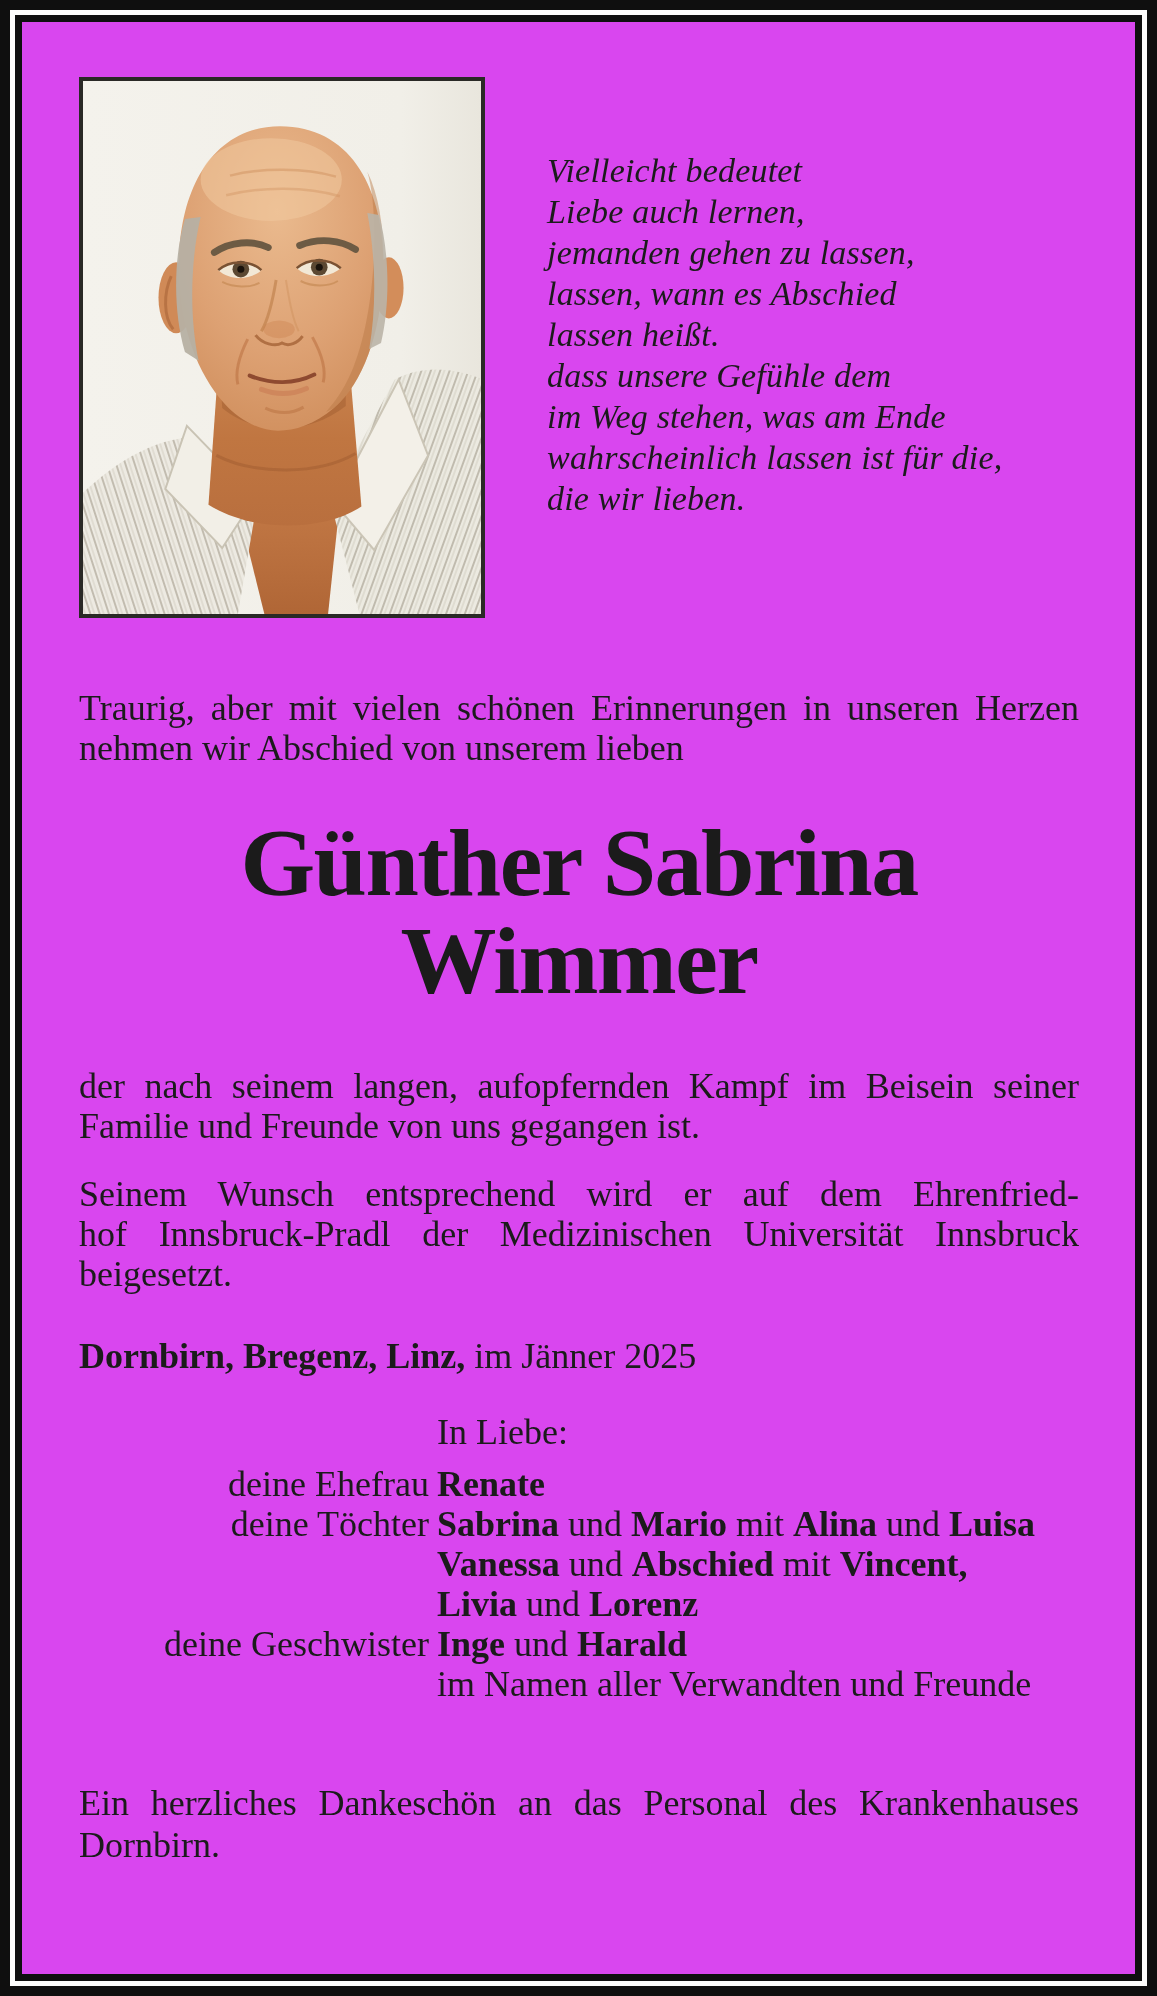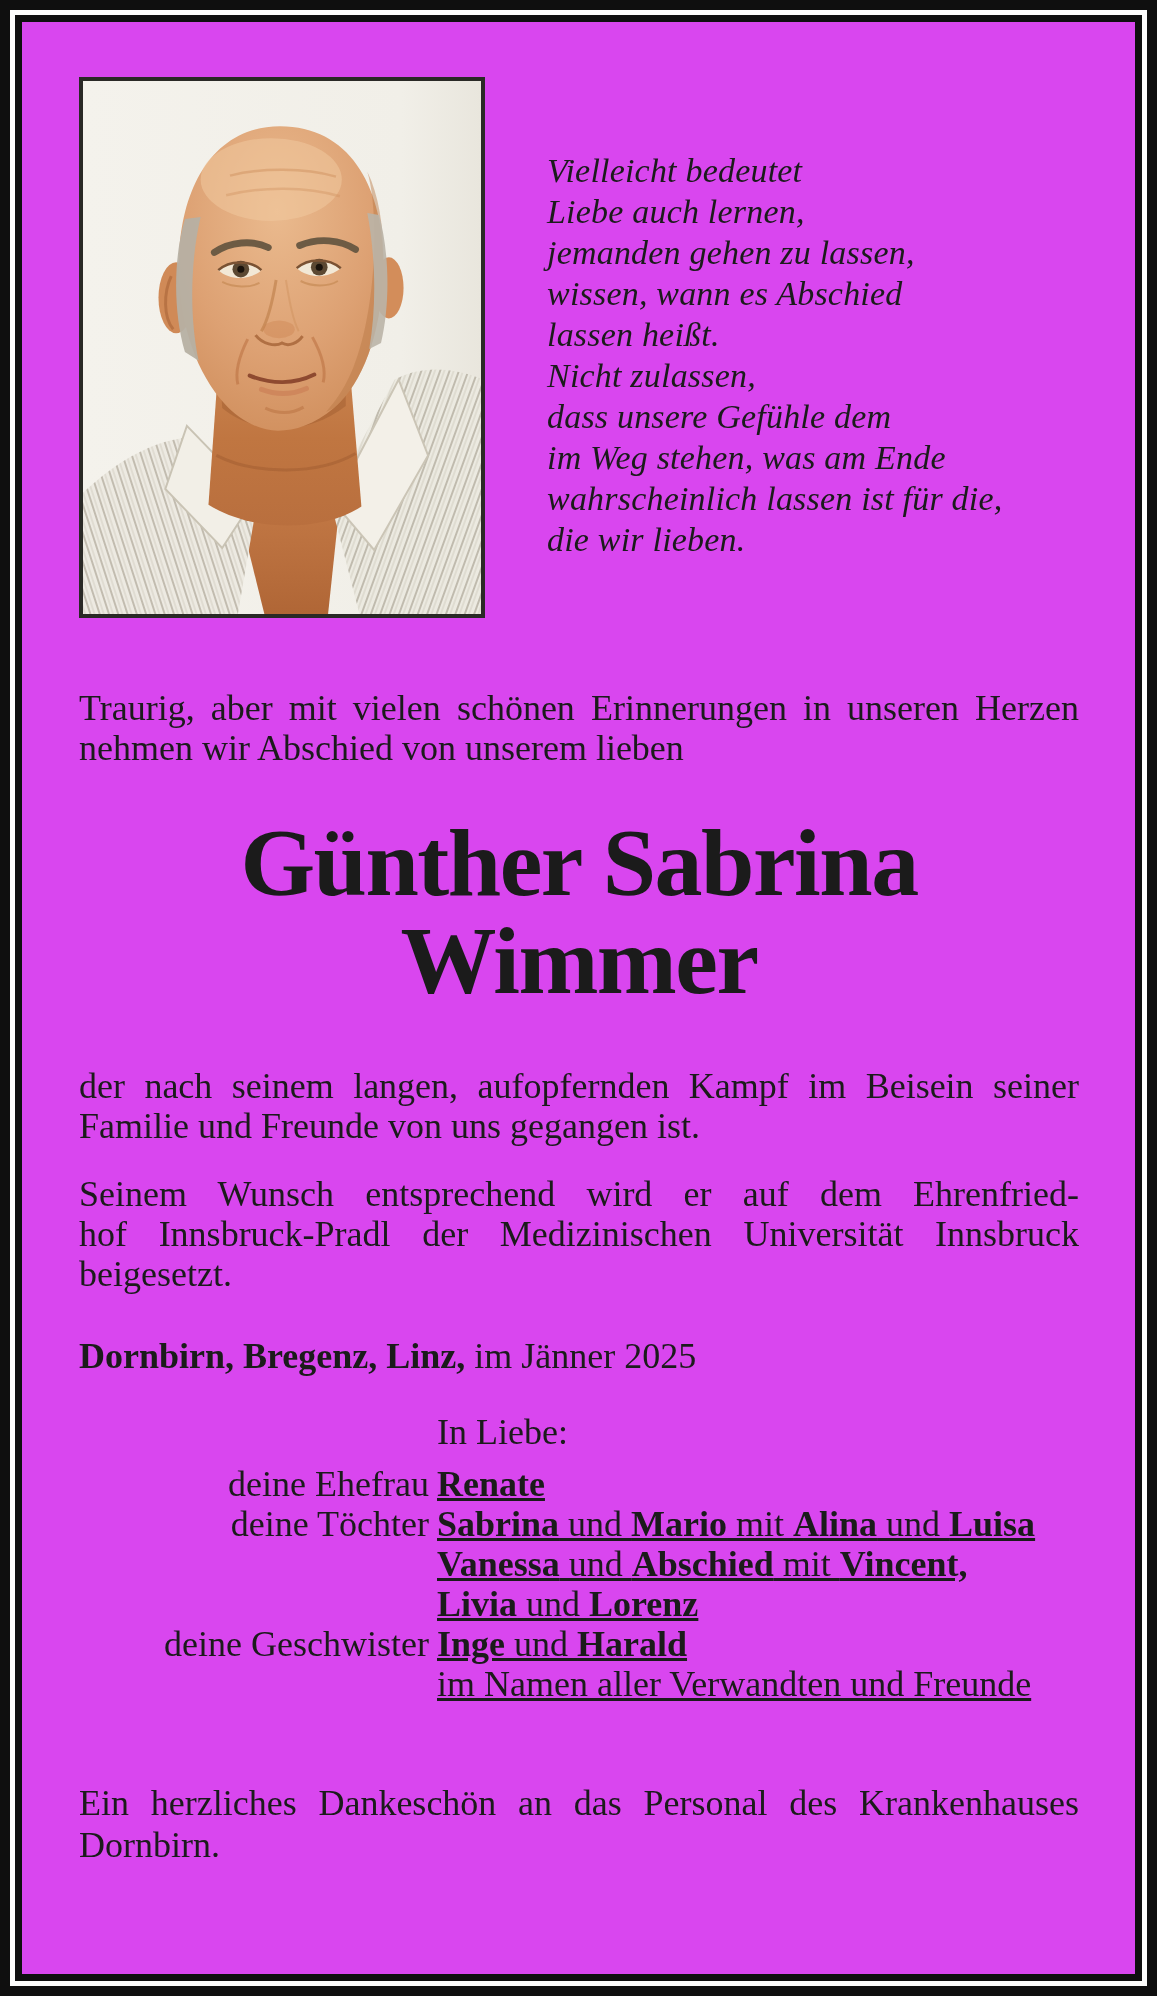--- a/index.html
+++ b/index.html
@@ -64,21 +64,21 @@
   .para2 { margin-top: 28px; font-size: 36px; line-height: 40px; }
 
   .dateline { margin-top: 42px; font-size: 36px; line-height: 40px; }
   .b { font-weight: 700; }
 
   .family { margin-top: 36px; font-size: 36px; line-height: 40px; }
   .family-heading { margin-left: 358px; }
   .family-rows { margin-top: 12px; }
   .fam-row { display: grid; grid-template-columns: 350px auto; column-gap: 8px; }
   .fam-label { text-align: right; }
-  .fam-names { text-align: left; text-decoration: underline; }
+  .fam-names { text-align: left; }
 
   .thanks { margin-top: 78px; font-size: 36px; line-height: 42px; }
 </style>
 </head>
 <body>
 
 <div class="page">
   <div class="frame">
     <div class="content">
 
@@ -174,23 +174,22 @@
             <path d="M182,313 C198,319 212,319 228,312" stroke="#ca7c54" stroke-width="5" stroke-linecap="round" fill="none" opacity="0.6"></path>
 
             <path d="M186,332 C199,338 213,338 225,331" stroke="#b8703f" stroke-width="3" fill="none" opacity="0.5"></path>
           </svg>
         </div>
 
         <div class="poem">
             <div>Vielleicht bedeutet</div>
             <div>Liebe auch lernen,</div>
             <div>jemanden gehen zu lassen,</div>
-            <div>wissen, wann es Abschied</div>
+            <div>lassen, wann es Abschied</div>
             <div>lassen heißt.</div>
-            <div>Nicht zulassen,</div>
             <div>dass unsere Gefühle dem</div>
             <div>im Weg stehen, was am Ende</div>
             <div>wahrscheinlich lassen ist für die,</div>
             <div>die wir lieben.</div>
           </div>
       </div>
 
       <div class="intro">
           <div class="jline">Traurig, aber mit vielen schönen Erinnerungen in unseren Herzen</div>
           <div>nehmen wir Abschied von unserem lieben</div>

